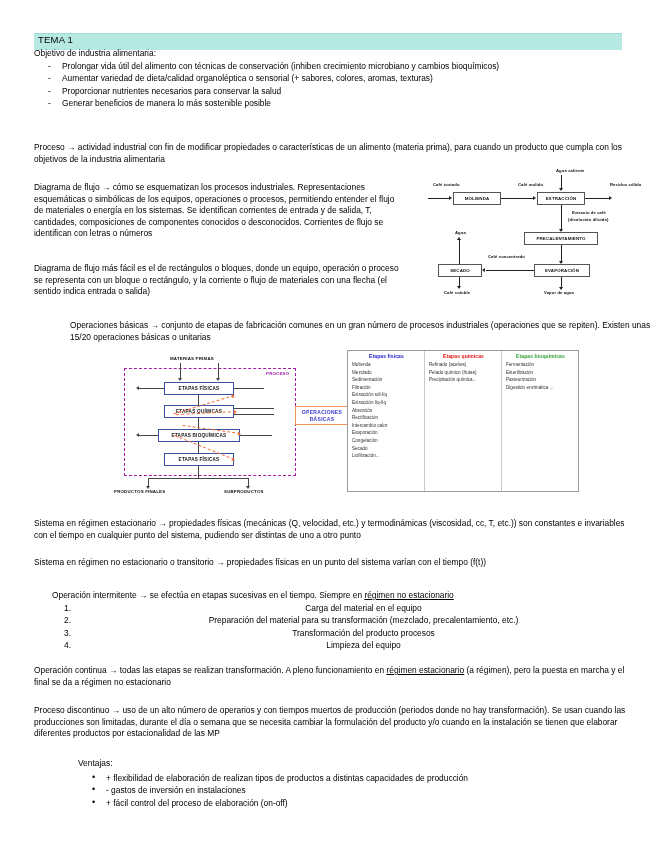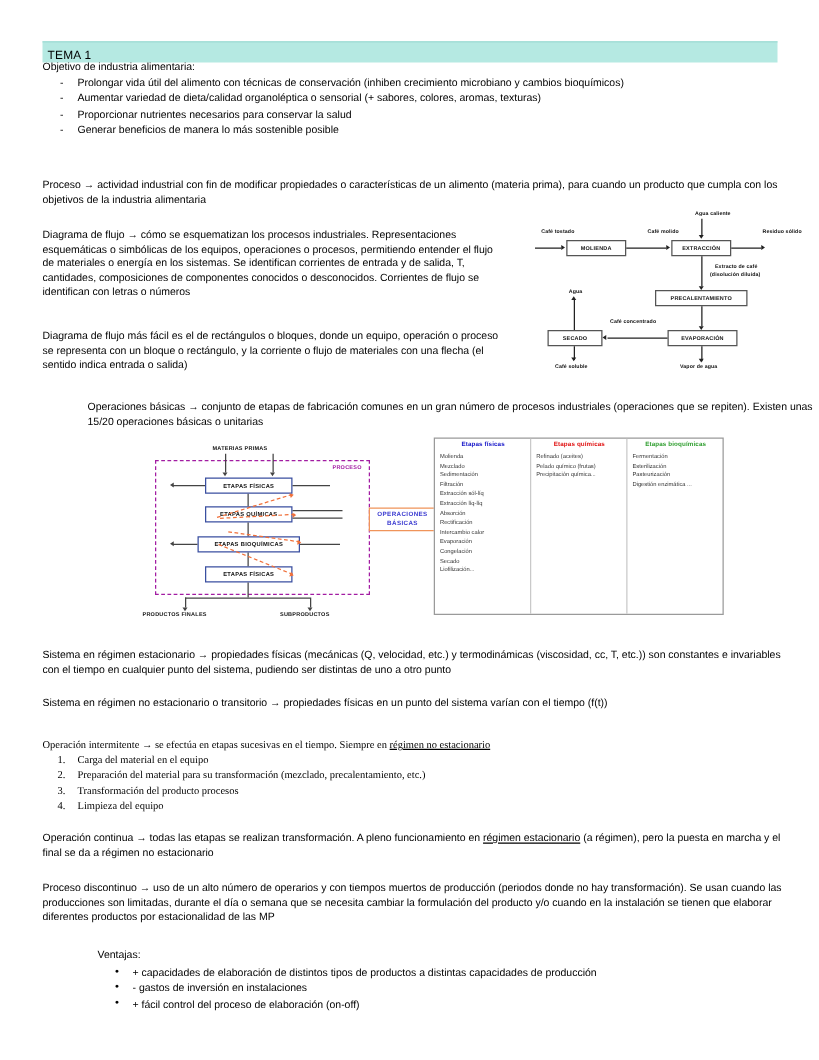--- a/index.html
+++ b/index.html
@@ -25,21 +25,21 @@
   
   .title-bar {
     position: absolute;
     left: 34px;
     top: 33px;
     width: 588px;
     height: 17px;
     background: #b5e9e2;
     border-top: 1px solid #9fdbd3;
     display: flex;
-    align-items: flex-end;
+    align-items: flex-start;
     padding-left: 4px;
     box-sizing: border-box;
   }
   .title-bar .t {
     font-size: 9.5px;
     letter-spacing: .2px;
   }
 
   
   .tb {
@@ -68,21 +68,21 @@
     top: 0;
   }
   ul.dot li:before {
     content: "\2022";
     position: absolute;
     left: 14px;
     top: -1px;
     font-size: 9px;
   }
   ol.num { counter-reset: n; }
-  ol.num li { counter-increment: n; }
+  ol.num li { counter-increment: n; text-align: center; }
   ol.num li:before {
     content: counter(n) ".";
     position: absolute;
     left: 12px;
     top: 0;
   }
 
   
   .coffee {
     position: absolute;
@@ -425,40 +425,40 @@
   </div>
 
   <div class="tb" style="left:34px; top:518px; width:595px;">
     <p>Sistema en régimen estacionario → propiedades físicas (mecánicas (Q, velocidad, etc.) y termodinámicas (viscosidad, cc, T, etc.)) son constantes e invariables con el tiempo en cualquier punto del sistema, pudiendo ser distintas de uno a otro punto</p>
   </div>
 
   <div class="tb" style="left:34px; top:557px; width:595px;">
     <p>Sistema en régimen no estacionario o transitorio → propiedades físicas en un punto del sistema varían con el tiempo (f(t))</p>
   </div>
 
-  <div class="tb" style="left:34px; top:590px; width:595px;font-family:Liberation Serif, serif;">
+  <div class="tb" style="left:52px; top:590px; width:595px;">
     <p><span>Operación intermitente → se efectúa en etapas sucesivas en el tiempo. Siempre en </span><span class="u">régimen no estacionario</span></p>
     <ol class="num">
       <li>Carga del material en el equipo</li>
       <li>Preparación del material para su transformación (mezclado, precalentamiento, etc.)</li>
       <li>Transformación del producto procesos</li>
       <li>Limpieza del equipo</li>
     </ol>
   </div>
 
   <div class="tb" style="left:34px; top:665px; width:595px;">
     <p><span>Operación continua → todas las etapas se realizan transformación. A pleno funcionamiento en </span><span class="u">régimen estacionario</span><span> (a régimen), pero la puesta en marcha y el final se da a régimen no estacionario</span></p>
   </div>
 
   <div class="tb" style="left:34px; top:705px; width:595px;">
     <p>Proceso discontinuo → uso de un alto número de operarios y con tiempos muertos de producción (periodos donde no hay transformación). Se usan cuando las producciones son limitadas, durante el día o semana que se necesita cambiar la formulación del producto y/o cuando en la instalación se tienen que elaborar diferentes productos por estacionalidad de las MP</p>
   </div>
 
   <div class="tb" style="left:78px; top:758px; width:550px;">
     <p>Ventajas:</p>
     <ul class="dot" style="margin-top:2px;">
-      <li>+ capacidades de elaboración de distintos tipos de productos a distintas capacidades de producción</li>
+      <li>+ flexibilidad de elaboración de realizan tipos de productos a distintas capacidades de producción</li>
       <li>- gastos de inversión en instalaciones</li>
       <li>+ fácil control del proceso de elaboración (on-off)</li>
     </ul>
   </div>
 
 </div>
 
 </body></html>

